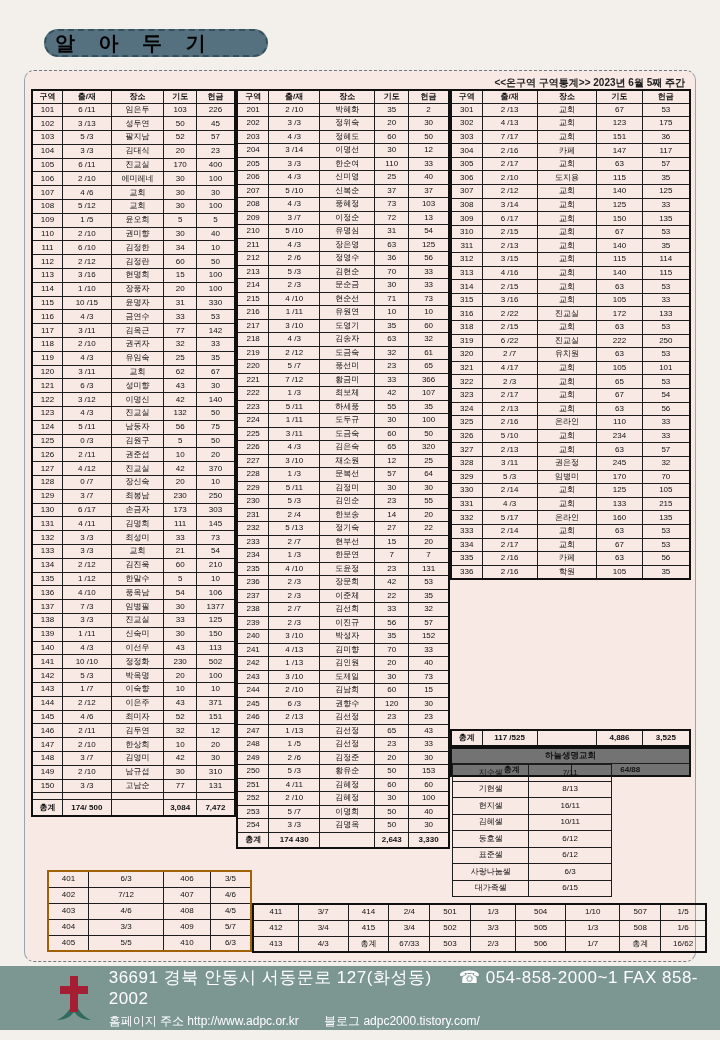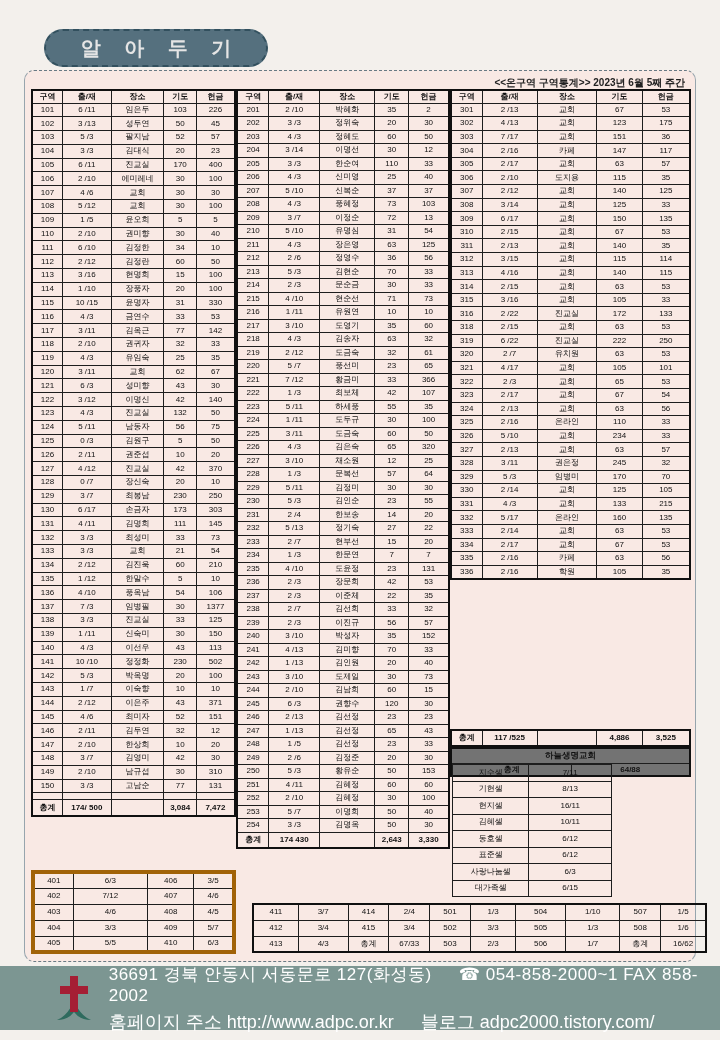--- a/index.html
+++ b/index.html
@@ -1,42 +1,42 @@
 <!DOCTYPE html>
 <html><head>
 <meta charset="utf-8">
 <style>
   *{box-sizing:border-box;margin:0;padding:0}
   html,body{width:720px;height:1040px}
   body{background:#f3f0ec;font-family:"Liberation Sans","DejaVu Sans",sans-serif;position:relative;overflow:hidden}
 
   
-  .title-pill{position:absolute;left:44px;top:29px;width:224px;height:38px;background:#55707e;
-    border:2px dashed #32505e;border-radius:19px;color:#e5e5e5;display:flex;align-items:center;
-    justify-content:center;font-size:20px;font-weight:bold;letter-spacing:9px;text-indent:9px}
+  .title-pill{position:absolute;left:44px;top:29px;width:224px;height:28px;background:#55707e;
+    border:2px dashed #32505e;border-radius:19px;color:#000000;display:flex;align-items:center;
+    justify-content:flex-start;font-size:20px;font-weight:bold;letter-spacing:9px;text-indent:9px}
 
   
   .content-box{position:absolute;left:24px;top:70px;width:672px;height:892px;background:#f9e9e4;
     border:1px solid #97a5ad;border-top:1px dashed #697a84;border-bottom:1px dashed #697a84;border-radius:10px}
   .caption{position:absolute;right:10px;top:5px;font-size:10px;font-weight:bold;color:#222;letter-spacing:0}
 
   .table-region{position:absolute;left:6px;top:18px;width:660px;height:868px}
 
   table.grid{border-collapse:collapse;table-layout:fixed;position:absolute;background:transparent}
   table.grid td{border:1px solid #1d1d1d;font-size:8px;line-height:1;text-align:center;
     overflow:hidden;white-space:nowrap;padding:0;color:#111}
   tbody.hdr td{height:13px;font-weight:bold}
   tbody.total td{font-weight:bold}
   tbody.blank td{height:7px}
 
   .g1{left:0;top:0;width:205px;border:2px solid #101010}
   .g1 tbody.data td{height:13.8px}
   .g1 tbody.total td{height:16px}
 
-  .g1x{left:0;top:781px;width:205px;border:4px solid #a16207}
+  .g1x{left:16px;top:781px;width:205px;border:2px solid #a16207}
   .g1x td{height:16px}
 
   .g2{left:205px;top:0;width:214px;border:2px solid #101010}
   .g2 tbody.data td{height:13.5px}
   .g2 tbody.total td{height:16px}
 
   .g3{left:419px;top:0;width:241px;border:2px solid #101010}
   .g3 tbody.data td{height:13.6px}
 
   .g3t{left:419px;top:640px;width:241px;border:2px solid #101010}
@@ -55,21 +55,21 @@
   .church-total{flex:1;display:flex}
   .ct-label,.ct-value{flex:1;border-left:1px solid #1d1d1d;display:flex;align-items:center;
     justify-content:center;font-size:8px;font-weight:bold;color:#111}
 
   
   .footer{position:absolute;left:0;top:966px;width:720px;height:64px;background:#7c9692;
     display:flex;align-items:center;color:#fff}
   .logo{width:46px;margin-left:52px;display:flex;align-items:center;justify-content:center}
   .footer-lines{margin-left:12px}
   .f1{font-size:17px;letter-spacing:0.5px}
-  .f2{font-size:18px;margin-top:4px}
+  .f2{font-size:12px;margin-top:4px}
   .gap{margin-left:22px}
 </style>
 </head>
 <body>
 
 <div class="title-pill">
   <span>알 아 두 기</span>
 </div>
 
 <div class="content-box">

